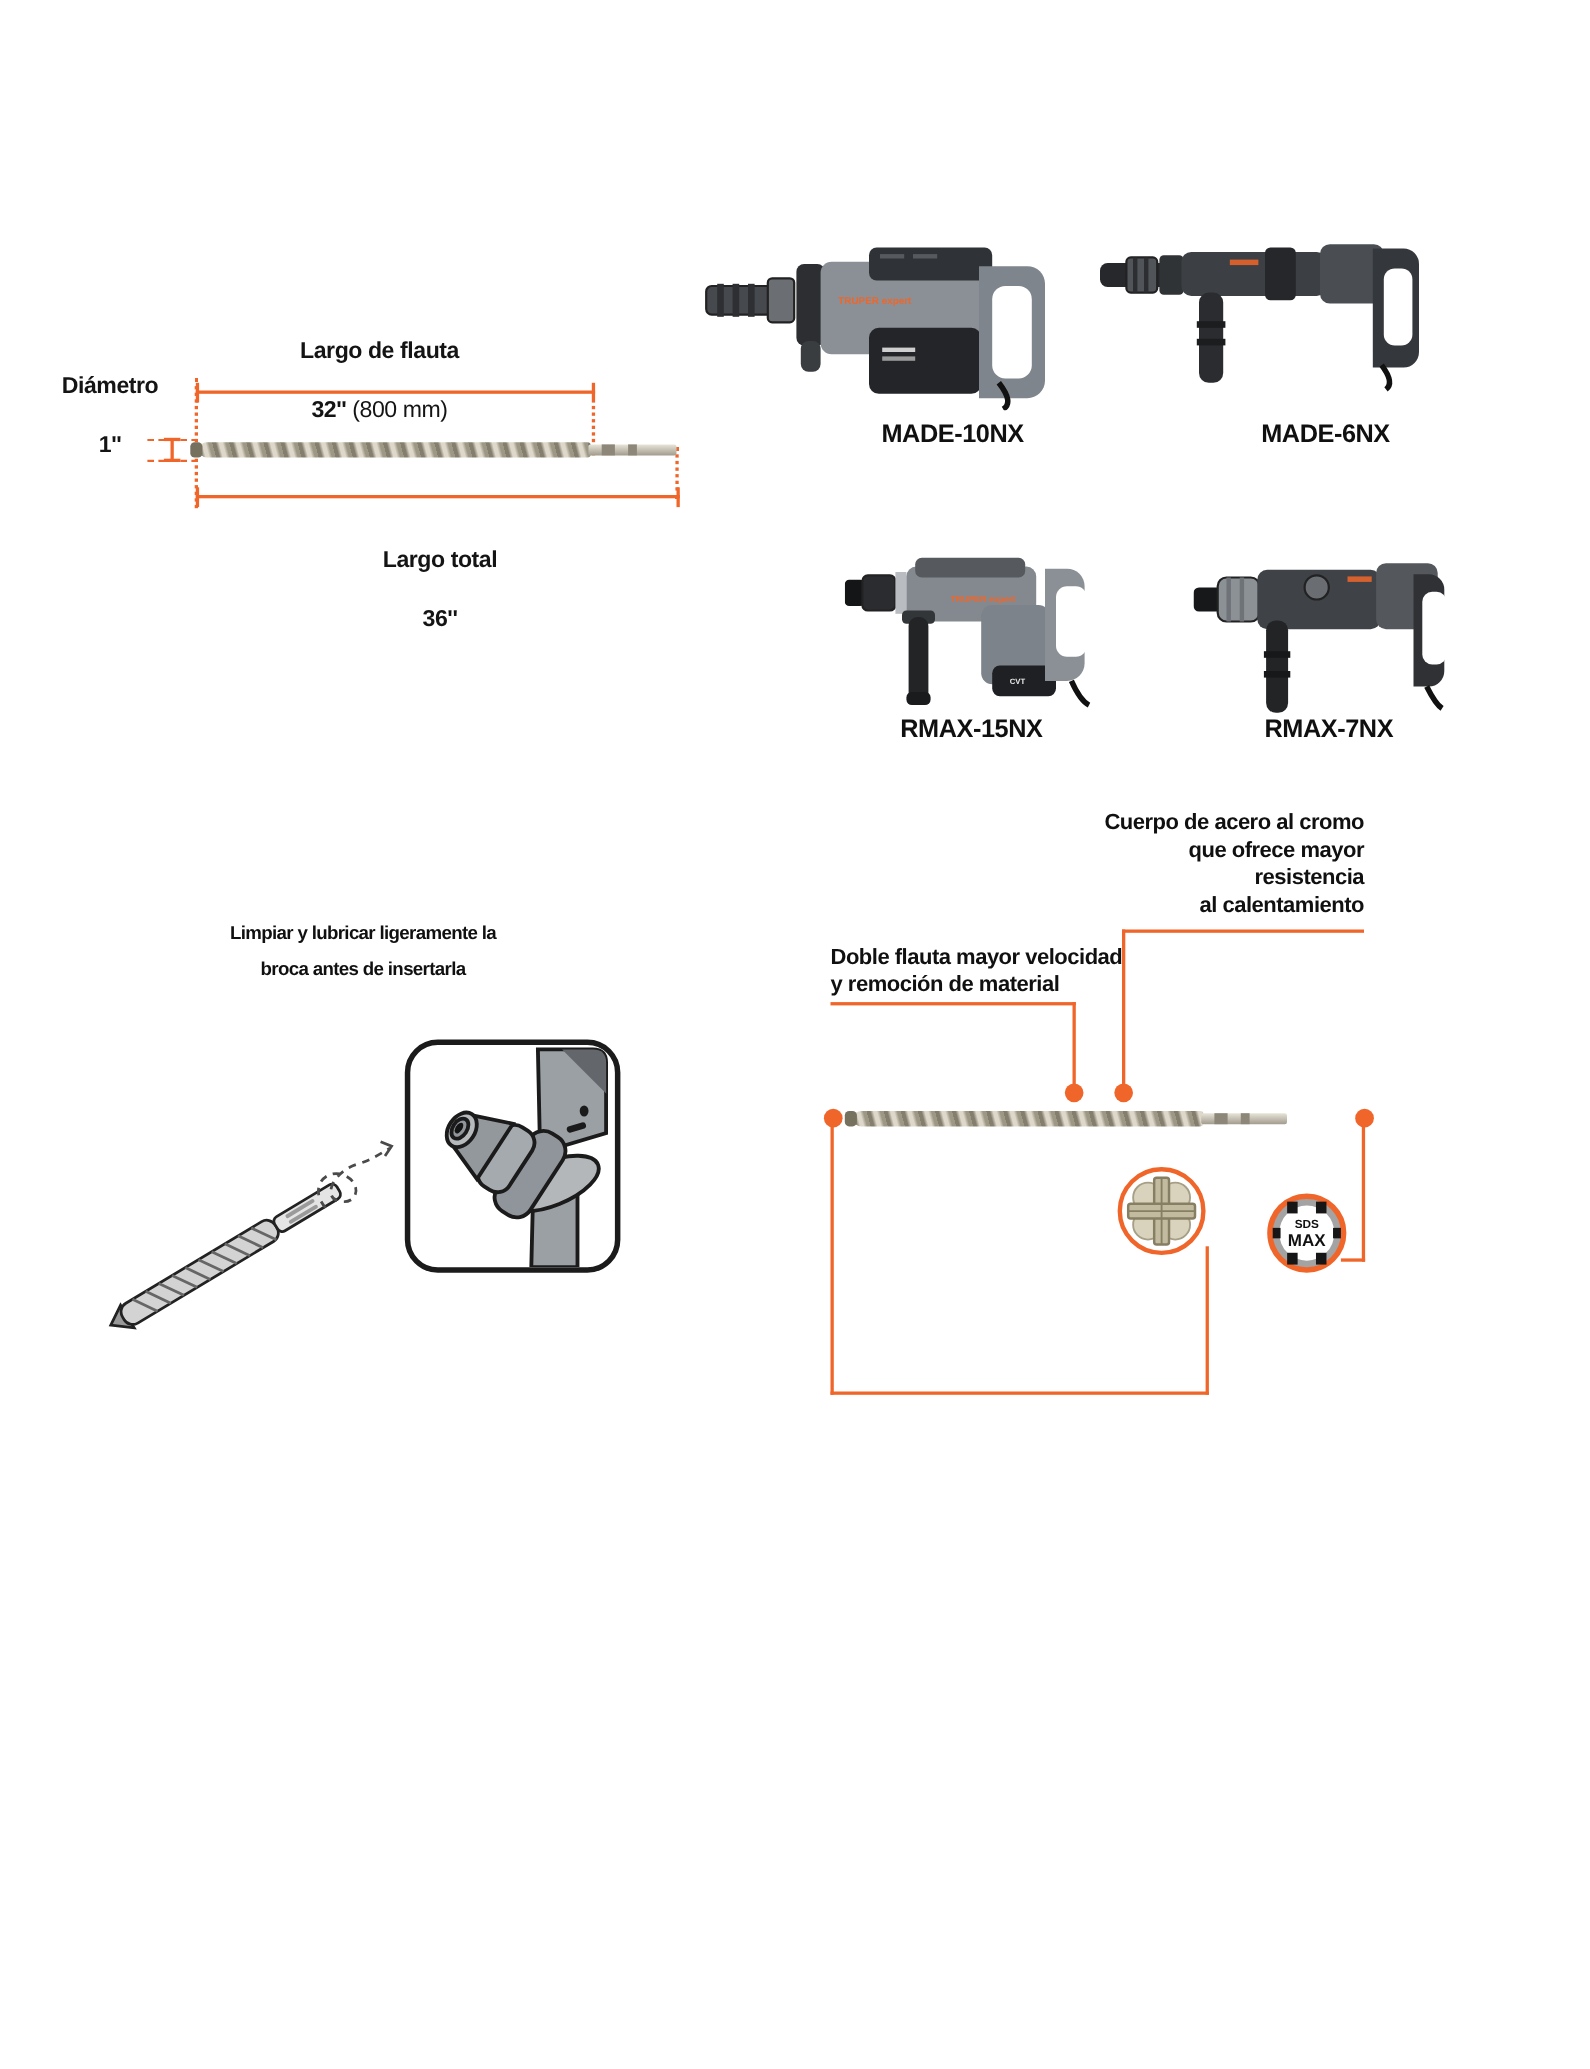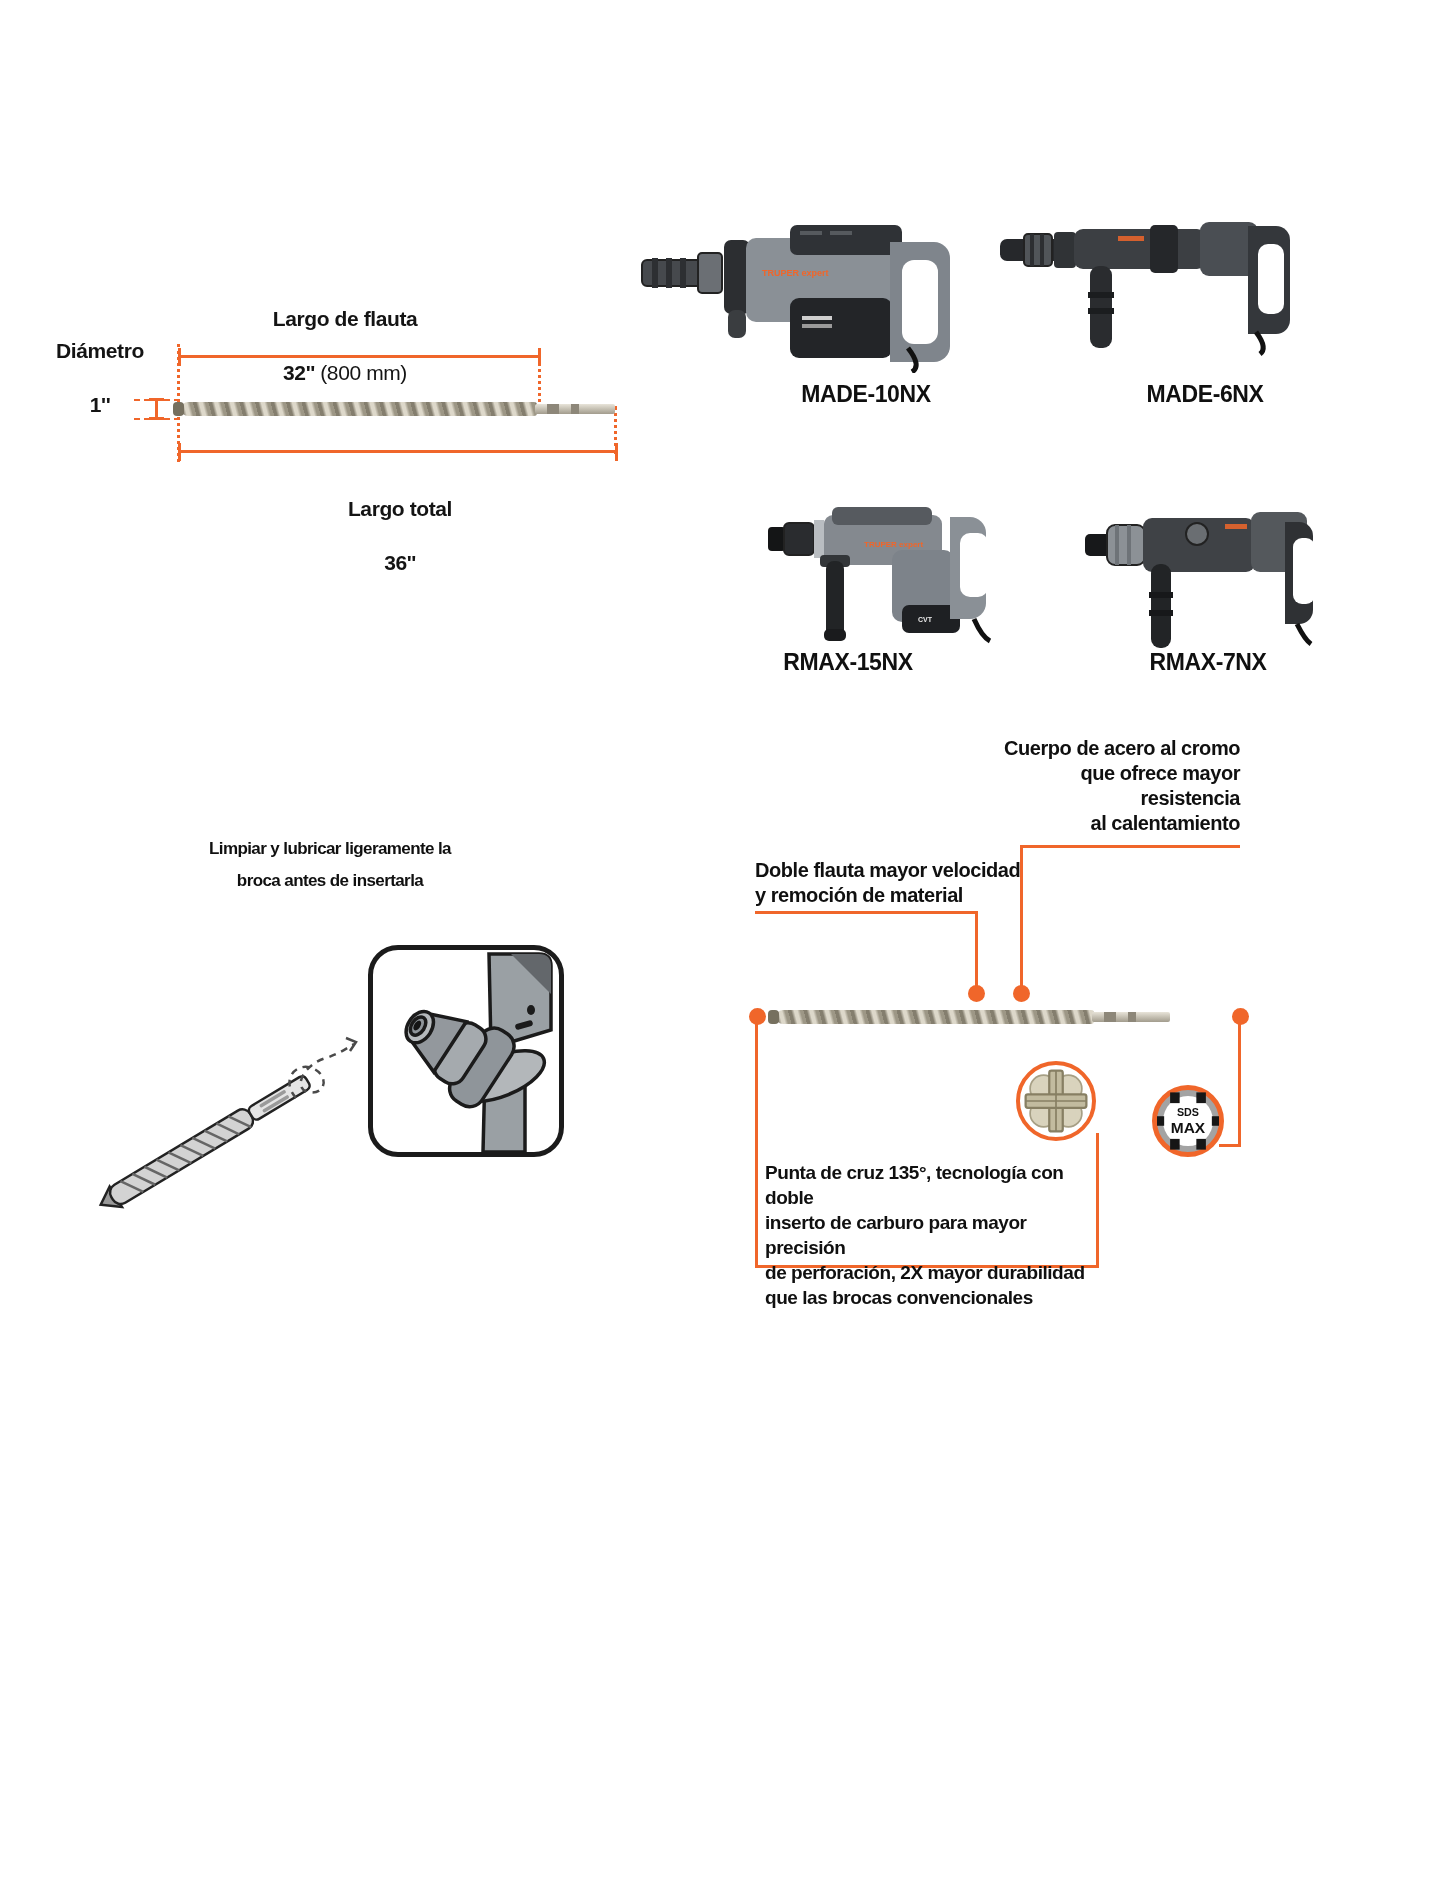--- a/index.html
+++ b/index.html
@@ -141,21 +141,21 @@
     <rect x="52" y="60" width="30" height="12" rx="4" fill="#333639"></rect>
     <rect x="58" y="66" width="18" height="78" rx="8" fill="#222426"></rect>
     <rect x="56" y="134" width="22" height="12" rx="5" fill="#1a1b1d"></rect>
     <rect x="124" y="55" width="62" height="72" rx="10" fill="#7d838a"></rect>
     <rect x="134" y="110" width="58" height="28" rx="7" fill="#1e2023"></rect>
     <text x="150" y="127" font-size="7" font-weight="bold" fill="#e8e8e8">CVT</text>
     <path d="M182 22 h20 a16 16 0 0 1 16 16 v70 a16 16 0 0 1 -16 16 h-20 z" fill="#8a9096"></path>
     <rect x="192" y="38" width="28" height="64" rx="10" fill="#fff"></rect>
     <path d="M206 124 q8 18 16 22" fill="none" stroke="#111" stroke-width="5"></path>
   </svg>
-  <div class="h3 ctr" style="left:748px;top:649px;width:200px;text-align:center;">RMAX-15NX</div>
+  <div class="h3 ctr" style="left:783px;top:649px;width:200px;text-align:center;">RMAX-15NX</div>
 
   <svg class="abs" style="left:1085px;top:492px;" width="235" height="160" viewBox="0 0 235 160">
     <rect x="0" y="42" width="26" height="22" rx="5" fill="#17181a"></rect>
     <rect x="22" y="33" width="38" height="40" rx="8" fill="#8c9196" stroke="#222" stroke-width="2"></rect>
     <rect x="30" y="33" width="4" height="40" fill="#6e7378"></rect>
       <rect x="42" y="33" width="4" height="40" fill="#6e7378"></rect>
     <rect x="58" y="26" width="112" height="54" rx="9" fill="#3f4246"></rect>
     <circle cx="112" cy="42" r="11" fill="#6a6e72" stroke="#222" stroke-width="2"></circle>
     <rect x="140" y="32" width="22" height="5" fill="#f0662a" opacity="0.85"></rect>
     <rect x="66" y="72" width="20" height="84" rx="9" fill="#222426"></rect>
@@ -224,24 +224,20 @@
     <div class="flute" style="left:6px;width:318px;"></div>
     <div class="tip"></div>
     <div class="shank" style="left:322px;width:78px;"></div>
     <div class="groove" style="left:334px;"></div>
     <div class="groove" style="left:358px;width:8px;"></div>
   </div>
 
   <div class="oline" style="left:755px;top:1016px;width:3px;height:252px;"></div>
   <div class="oline" style="left:755px;top:1265px;width:344px;height:3px;"></div>
   <div class="oline" style="left:1096px;top:1133px;width:3px;height:135px;"></div>
-  <div class="feat pre" style="left:765px;top:1160px;width:335px;">Punta de cruz 135°, tecnología con doble
-inserto de carburo para mayor precisión
-de perforación, 2X mayor durabilidad
-que las brocas convencionales</div>
 
   <div class="cross-circle" style="left:1016px;top:1061px;">
     <svg width="72" height="72" viewBox="0 0 64 64" style="position:absolute;left:0;top:0;">
       <circle cx="21" cy="21" r="12" fill="#d9d3bd" stroke="#a69f85" stroke-width="1.5"></circle>
       <circle cx="43" cy="21" r="12" fill="#d9d3bd" stroke="#a69f85" stroke-width="1.5"></circle>
       <circle cx="21" cy="43" r="12" fill="#d9d3bd" stroke="#a69f85" stroke-width="1.5"></circle>
       <circle cx="43" cy="43" r="12" fill="#d9d3bd" stroke="#a69f85" stroke-width="1.5"></circle>
       <rect x="15" y="15" width="34" height="34" fill="#d9d3bd"></rect>
       <rect x="26" y="5" width="12" height="54" rx="2" fill="#c2bb9f" stroke="#877f63" stroke-width="2"></rect>
       <rect x="5" y="26" width="54" height="12" rx="2" fill="#c2bb9f" stroke="#877f63" stroke-width="2"></rect>

